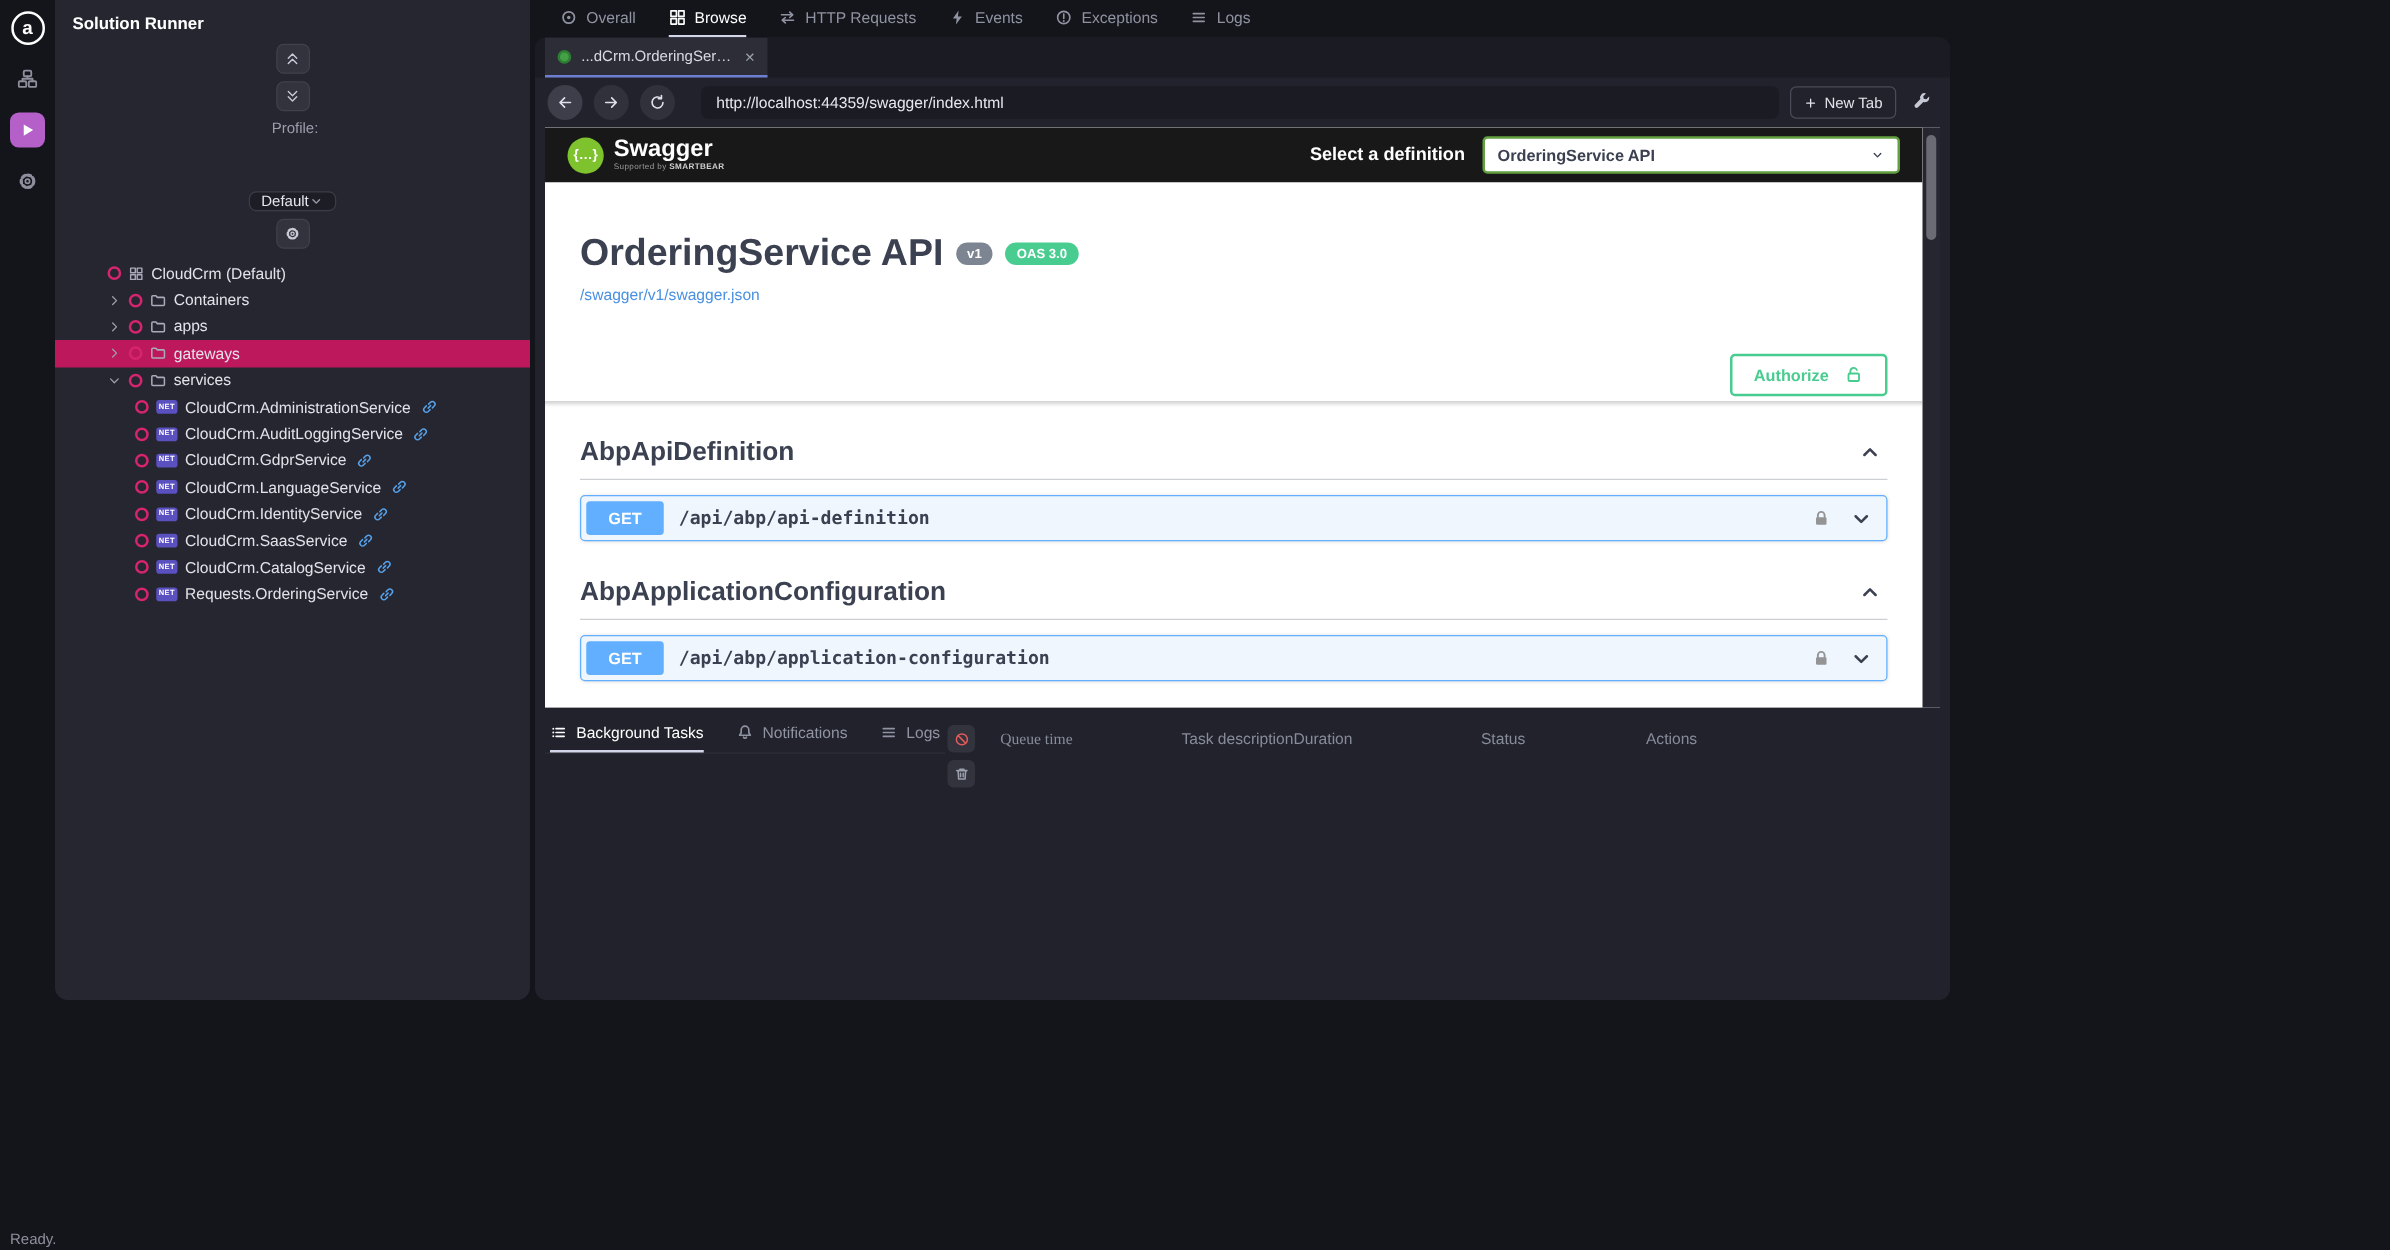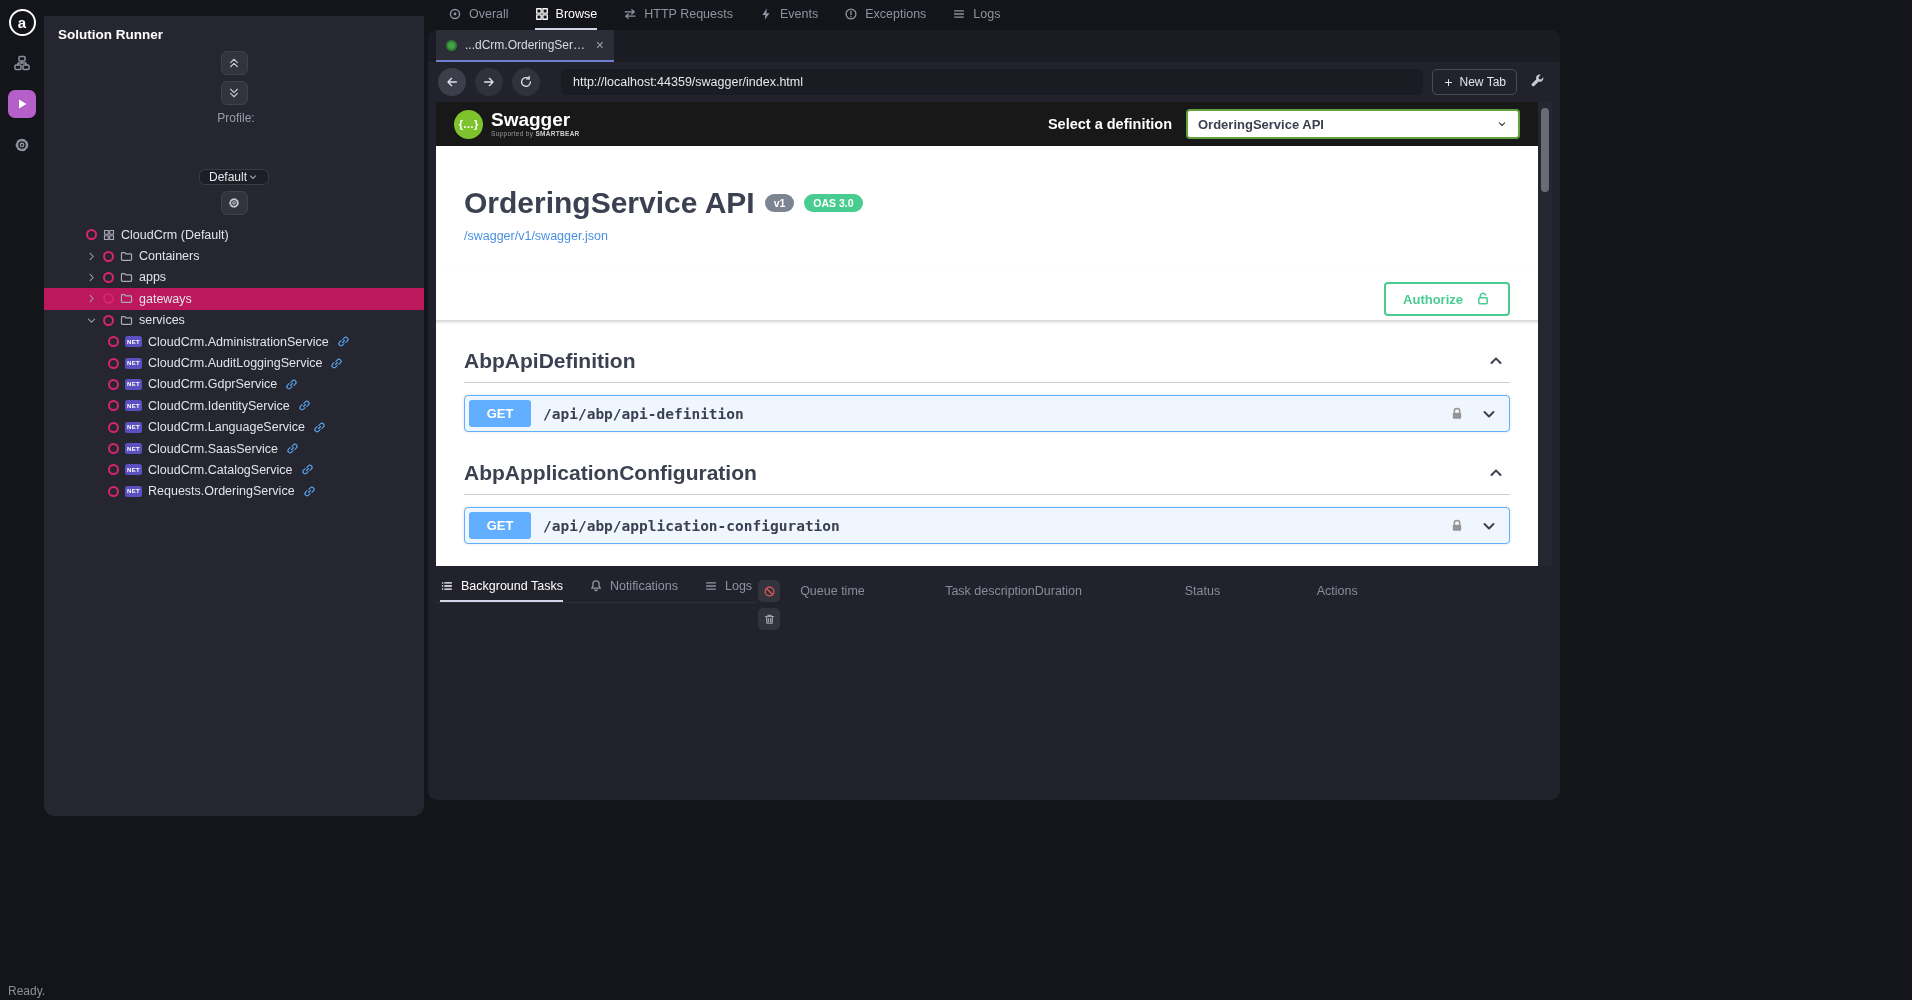--- a/index.html
+++ b/index.html
@@ -26,21 +26,21 @@
   }
   .logo {
     width:27px; height:27px; border:2px solid #fff; border-radius:50%;
     color:#fff; font-weight:bold; font-size:15px; display:flex; align-items:center; justify-content:center;
   }
   .act-btn { width:28px; height:28px; border-radius:7px; display:flex; align-items:center; justify-content:center; color:#8d8f9c; }
   .act-btn.active { background:#b55fc9; color:#fff; }
 
   
   .left-panel {
-    position:absolute; left:44px; top:16px; width:380px; height:800px;
+    position:absolute; left:44px; top:0; width:380px; height:800px;
     background:#262631; border-radius:0 0 10px 10px; overflow:hidden;
   }
   .lp-title { padding:11px 14px 7px; font-size:13.5px; font-weight:bold; color:#fff; }
   .lp-toolbar { display:flex; align-items:center; gap:6px; padding:2px 10px 9px;flex-direction:column; }
   .sq-btn {
     width:27px; height:24px; background:#33333e; border:1px solid #41414d; border-radius:6px;
     display:flex; align-items:center; justify-content:center; color:#c7c9d4; flex:none;
   }
   .lp-profile-label { color:#9a9daa; font-size:12px; margin-left:4px; }
   .lp-select {
@@ -164,21 +164,21 @@
   
   .bottom { flex:1; display:flex; padding-top:6px; }
   .bp-tabs { display:flex; align-items:stretch; gap:26px; height:31px; padding:0 4px; font-size:12.5px; color:#8f93a2; border-bottom:1px solid #2e2e39; }
   .bp-tab { display:flex; align-items:center; gap:7px; border-bottom:2px solid transparent; }
   .bp-tab.active { color:#fff; border-color:#d2d6e8; }
   .bp-body { display:flex; padding:8px 14px 0 2px; }
   .bp-side { width:30px; display:flex; flex-direction:column; gap:6px; flex:none; }
   .bp-icon-btn { width:22px; height:22px; border-radius:5px; background:#33333e; display:flex; align-items:center; justify-content:center; color:#9ba0ad; }
   .bp-icon-btn.block { color:#e05b5b; }
   .bp-head { flex:1; display:flex; margin-left:12px; padding-top:4px; color:#878c9b; font-size:12.5px; }
-  .c-queue { width:145px; }
+  .c-queue { width:145px;font-family:Liberation Serif, serif; }
   .c-desc { flex:1; }
   .c-dur { width:150px; }
   .c-status { width:132px; }
   .c-actions { width:58px; }
 
   
   .statusbar { position:absolute; left:8px; bottom:2px; font-size:12px; color:#8d919c; }
 </style>
 </head>
 <body>
@@ -445,32 +445,32 @@
         <span class="link-ic">
             <svg class="ic ic13">
               <use href="#i-link"></use>
             </svg>
           </span>
       </div>
 
       <div class="tree-row lvl2">
         <span class="ring"></span>
         <span class="net-chip">NET</span>
+        <span>CloudCrm.LanguageService</span>
+        <span class="link-ic">
+            <svg class="ic ic13">
+              <use href="#i-link"></use>
+            </svg>
+          </span>
+      </div>
+
+      <div class="tree-row lvl2">
+        <span class="ring"></span>
+        <span class="net-chip">NET</span>
         <span>CloudCrm.IdentityService</span>
-        <span class="link-ic">
-            <svg class="ic ic13">
-              <use href="#i-link"></use>
-            </svg>
-          </span>
-      </div>
-
-      <div class="tree-row lvl2">
-        <span class="ring"></span>
-        <span class="net-chip">NET</span>
-        <span>CloudCrm.LanguageService</span>
         <span class="link-ic">
             <svg class="ic ic13">
               <use href="#i-link"></use>
             </svg>
           </span>
       </div>
 
       <div class="tree-row lvl2">
         <span class="ring"></span>
         <span class="net-chip">NET</span>

